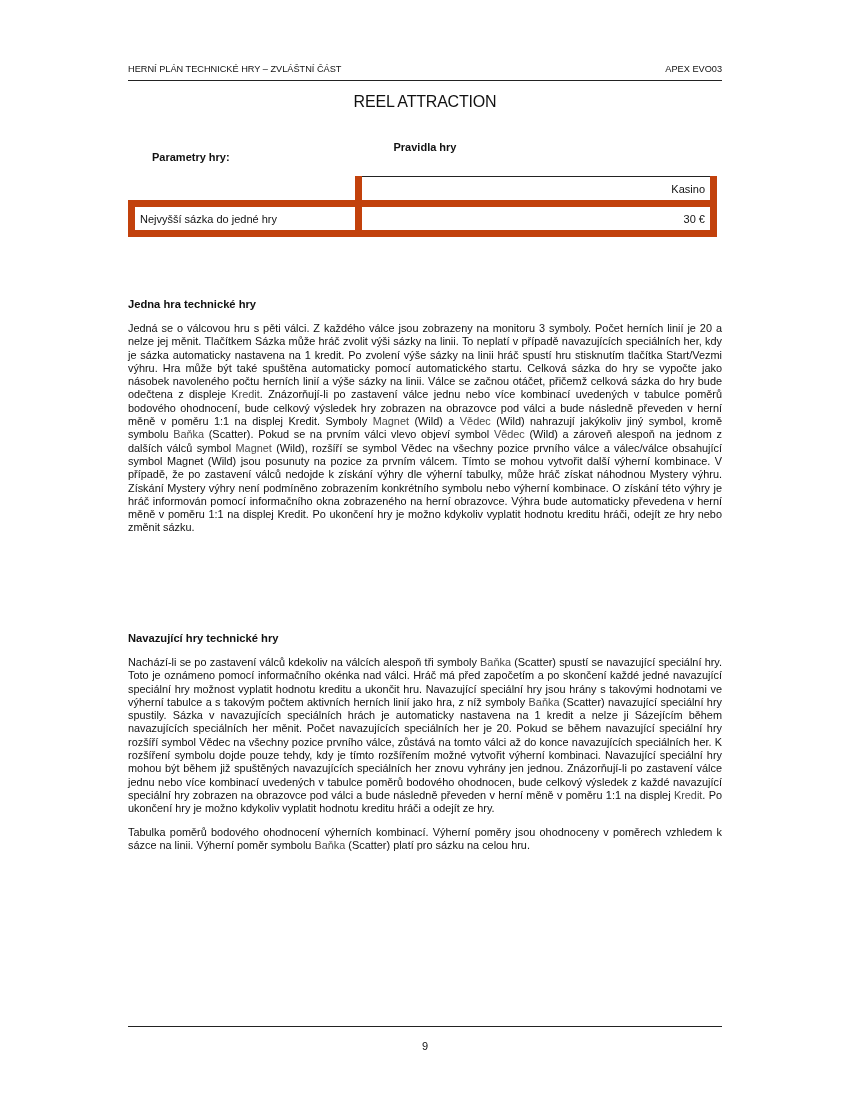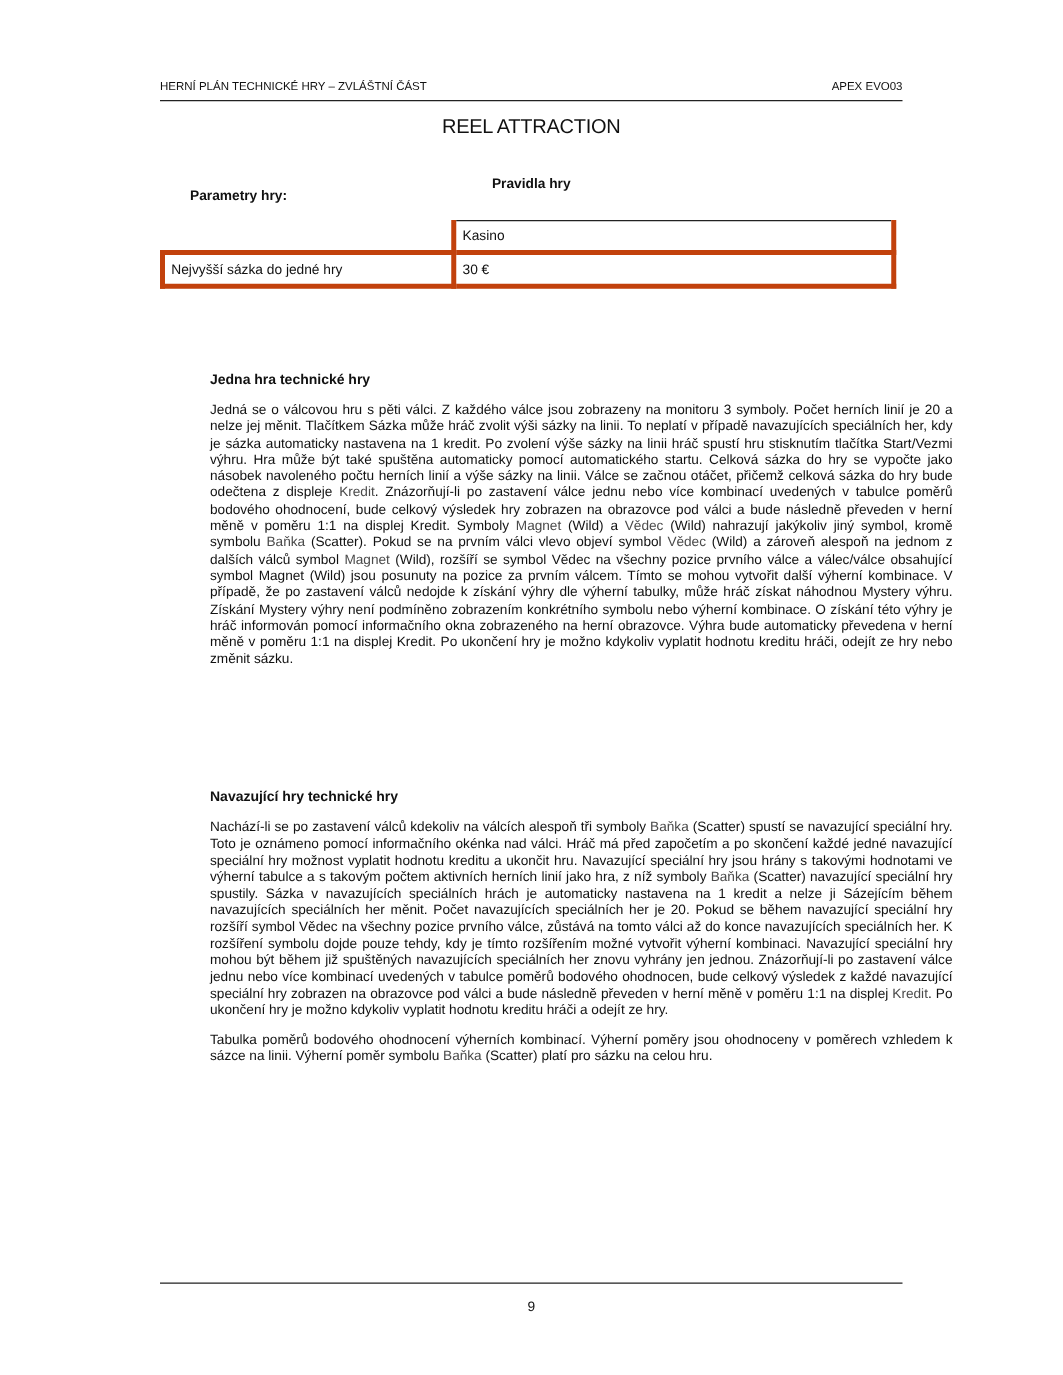--- a/index.html
+++ b/index.html
@@ -4,25 +4,25 @@
   <style>
     html, body { margin: 0; padding: 0; background: #ffffff; }
     body { width: 850px; height: 1100px; position: relative; font-family: "Liberation Sans", sans-serif; color: #111; }
     .page { position: absolute; left: 128px; top: 0; width: 594px; }
     .header { position: absolute; top: 64px; left: 0; width: 594px; display: flex; justify-content: space-between; font-size: 9.2px; color: #111; }
     .header-rule { position: absolute; top: 80px; left: 0; width: 594px; height: 0; border-top: 1.4px solid #222; }
     .title { position: absolute; top: 93px; left: 0; width: 594px; text-align: center; font-weight: normal; font-size: 16px; letter-spacing: -0.2px; }
     .subtitle { position: absolute; top: 125px; left: 0; width: 594px; text-align: center; font-weight: bold; font-size: 11px; margin-top: 16px; }
     .params-label { position: absolute; top: 151px; left: 0; font-weight: bold; font-size: 11px; padding-left: 24px; }
     table.params { position: absolute; top: 176px; left: 0; width: 589px; border-collapse: collapse; font-size: 11px; }
-    table.params td { border: 4px solid #c2410c; height: 23px; padding: 0 5px; }
-    table.params td.val { text-align: left; width: 338px; }
+    table.params td { border: 7px solid #c2410c; height: 23px; padding: 0 5px; }
+    table.params td.val { text-align: right; width: 338px; }
     table.params td.empty { border-top: none; border-left: none; }
     table.params tr.head td.val { border-top: 1.4px solid #222; }
-    .section { position: absolute; left: 0; width: 594px; margin-left: 40px; }
+    .section { position: absolute; left: 0; width: 594px; }
     .section h2 { margin: 0 0 12px 0; font-size: 11.2px; font-weight: bold; }
     .section p { margin: 0 0 10px 0; font-size: 10.9px; line-height: 13.3px; text-align: justify; }
     .hl { color: #4a4a4a; }
     .footer-rule { position: absolute; top: 1026px; left: 0; width: 594px; height: 0; border-top: 1.4px solid #222; }
     .page-number { position: absolute; top: 1040px; left: 0; width: 594px; text-align: center; font-size: 11px; }
   </style>
 </head>
 <body>
 
 <div class="page">

